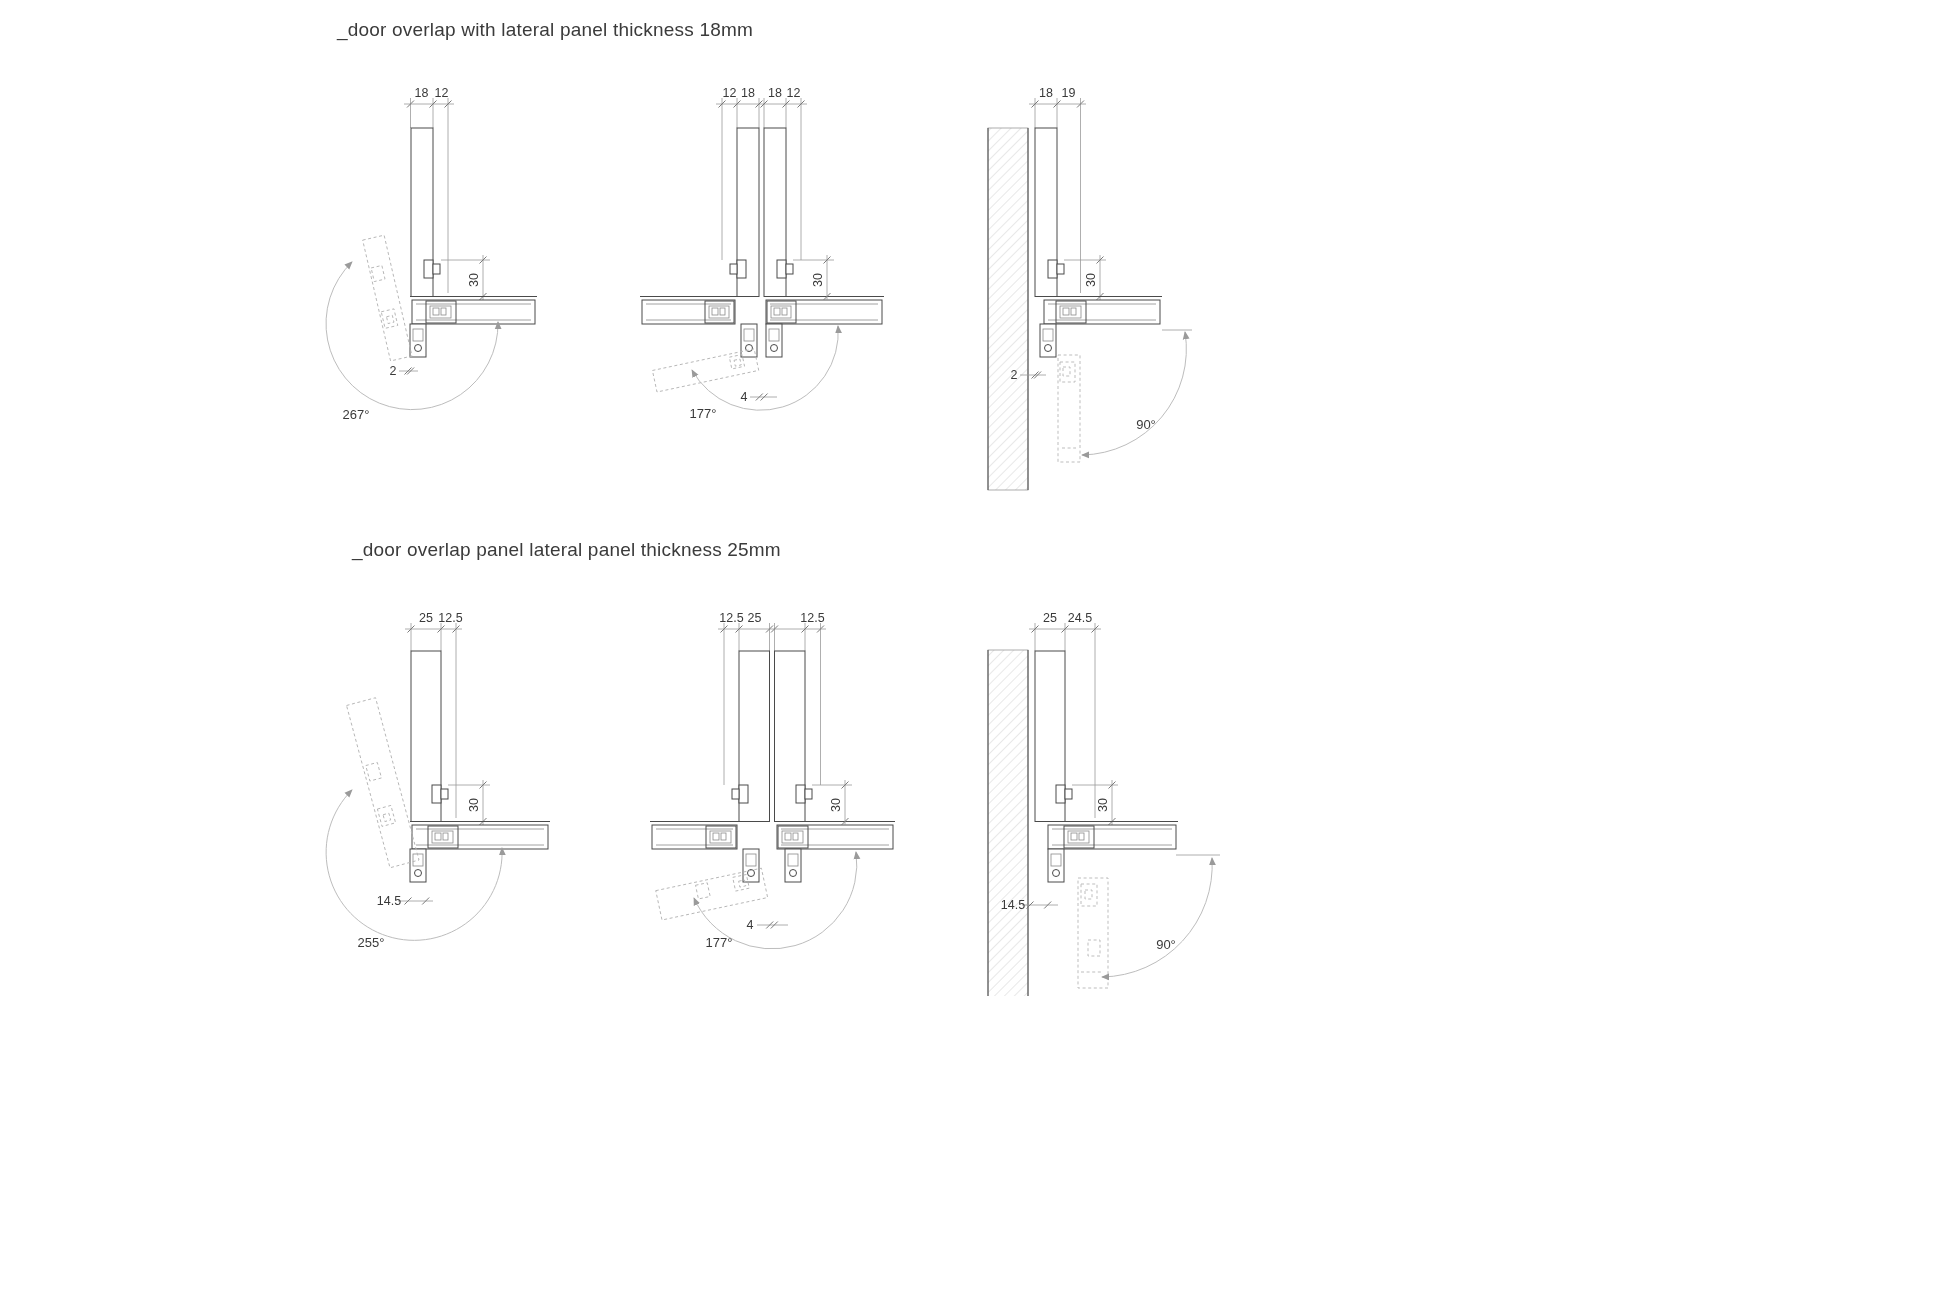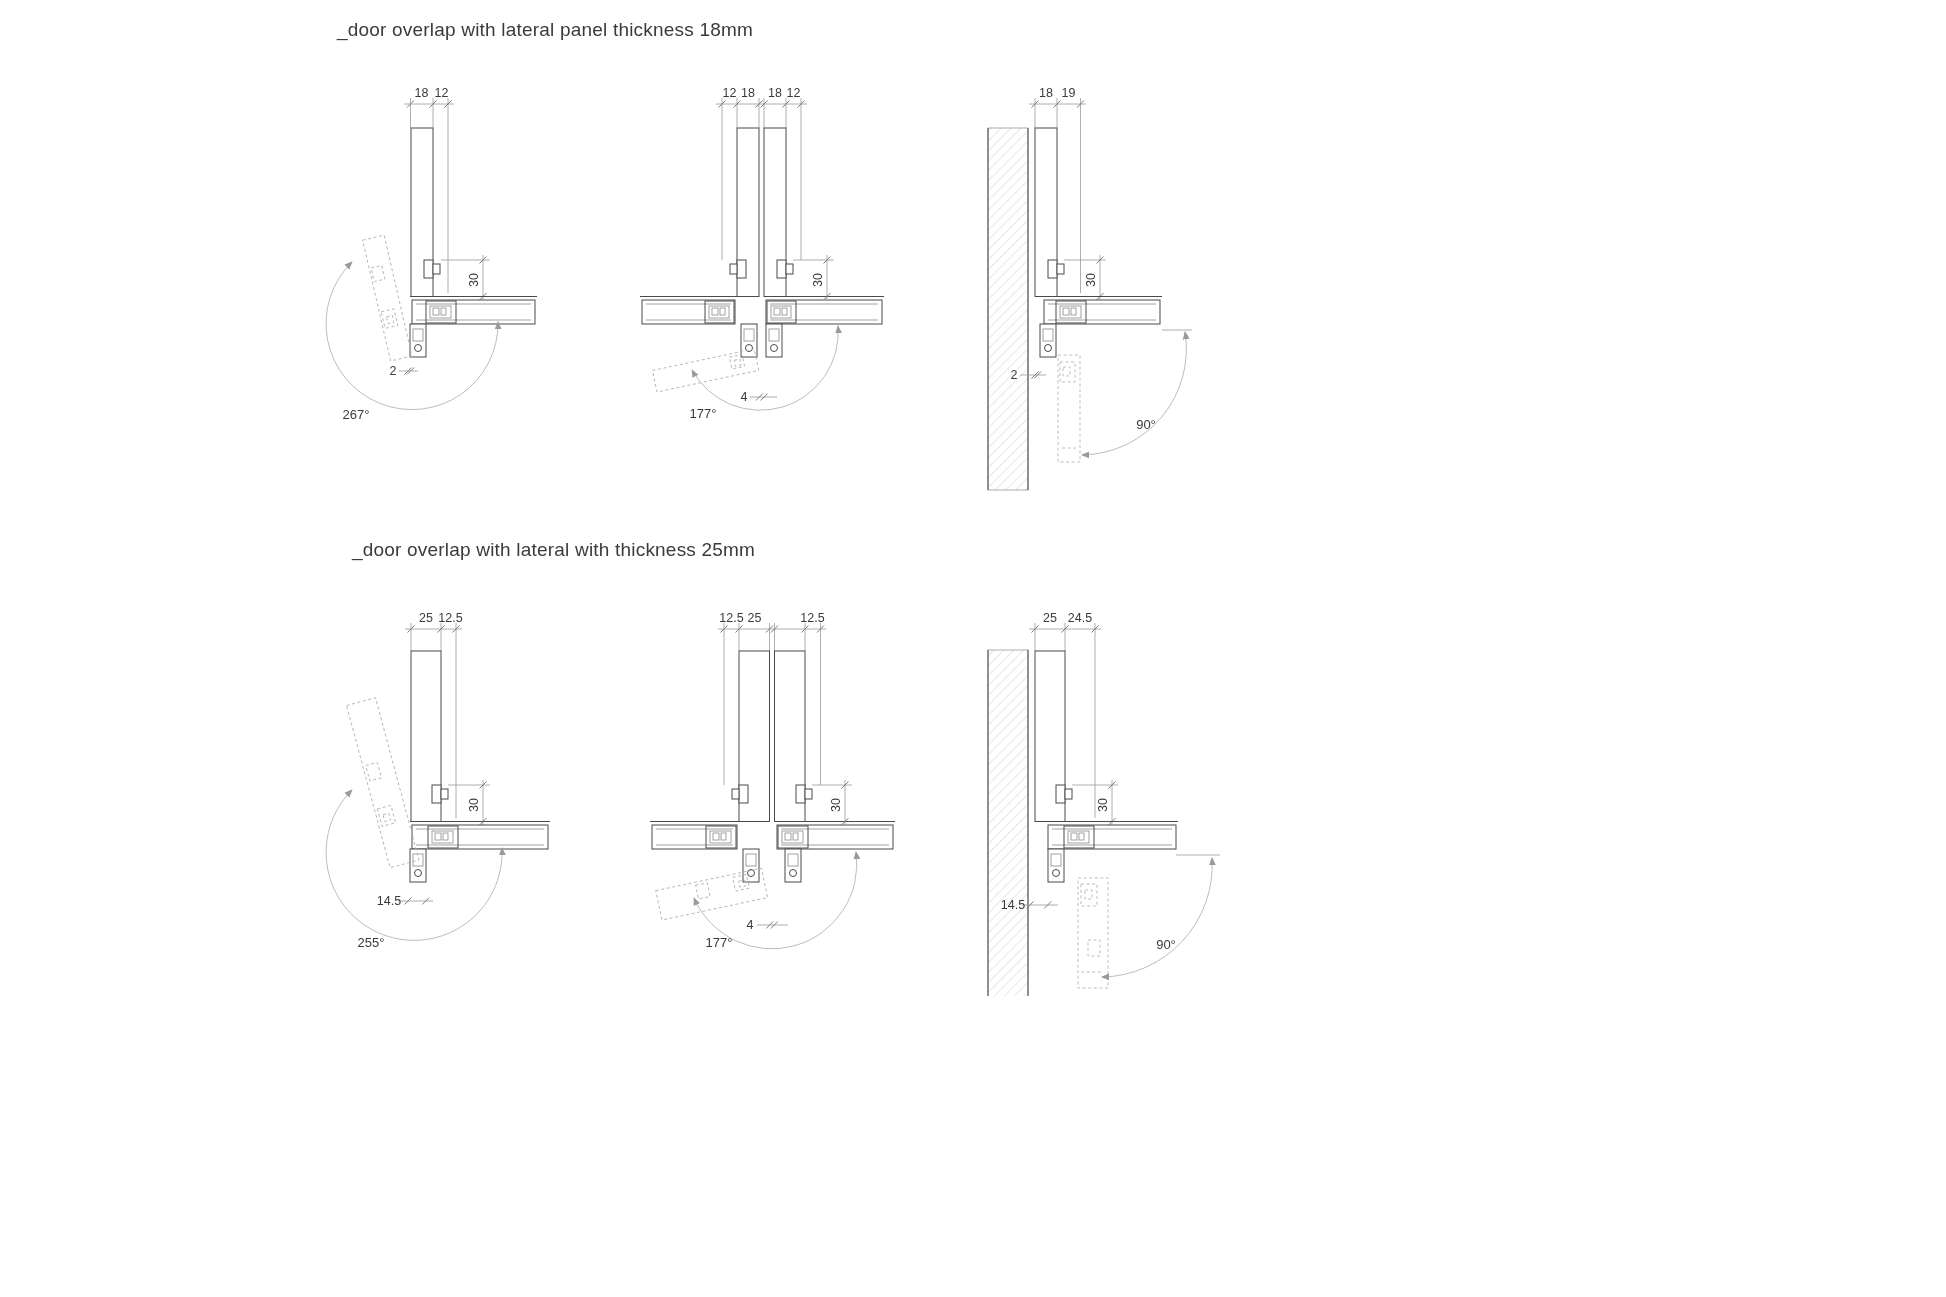--- a/index.html
+++ b/index.html
@@ -18,21 +18,21 @@
   .wall{fill:url(#hatch);stroke:#9a9a9a;stroke-width:.8}
   .dimtxt{font-size:12.5px;fill:#3a3a3a}
   .angtxt{font-size:13px;fill:#3a3a3a}
 </style>
 </head>
 <body>
 
 <div class="page">
 
   <div class="sec-title" style="left:337px;top:19px">_door overlap with lateral panel thickness 18mm</div>
-  <div class="sec-title" style="left:352px;top:539px">_door overlap with lateral with thickness 25mm</div>
+  <div class="sec-title" style="left:352px;top:539px">_door overlap panel lateral panel thickness 25mm</div>
 
   <svg class="drawing" width="1946" height="1297" viewBox="0 0 1946 1297">
     <defs>
       <g id="tk">
           <line x1="-3.5" y1="3.5" x2="3.5" y2="-3.5" class="tick"></line>
         </g>
       <marker id="mE" viewBox="0 0 10 10" refX="8" refY="5" markerWidth="9" markerHeight="9" orient="auto">
         <path d="M0,1.2 L9,5 L0,8.8 Z" fill="#9a9a9a"></path>
       </marker>
       <marker id="mS" viewBox="0 0 10 10" refX="2" refY="5" markerWidth="9" markerHeight="9" orient="auto">

